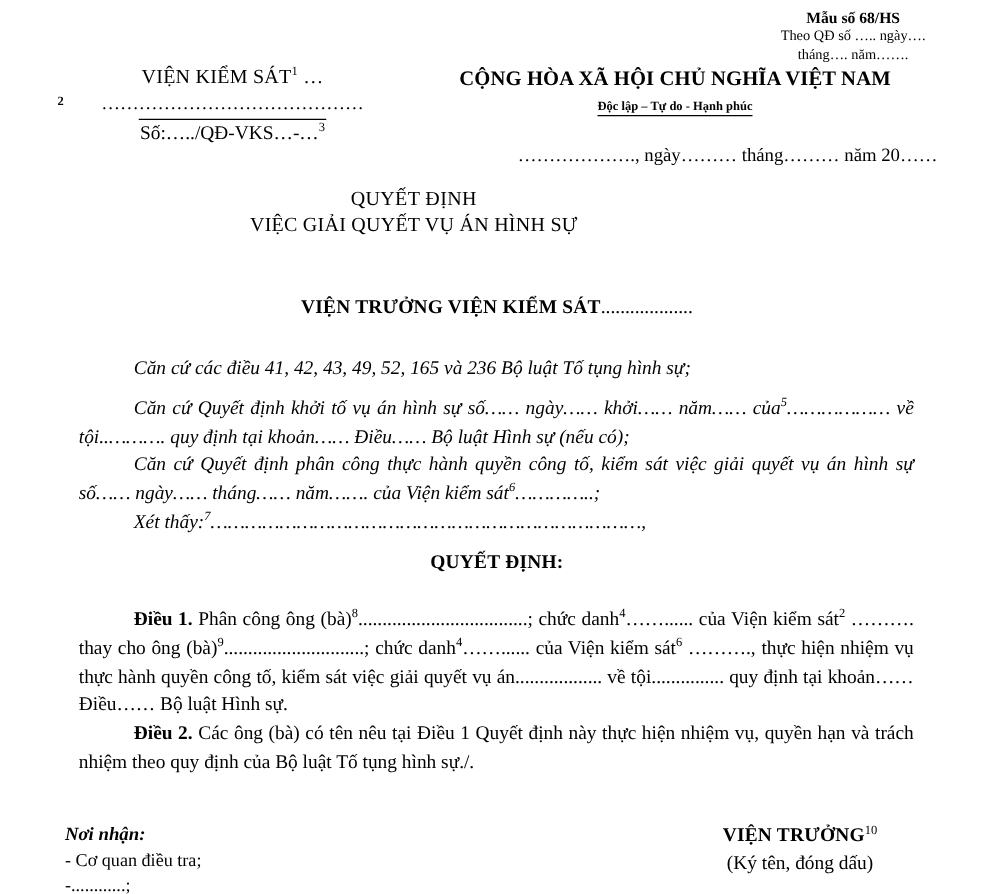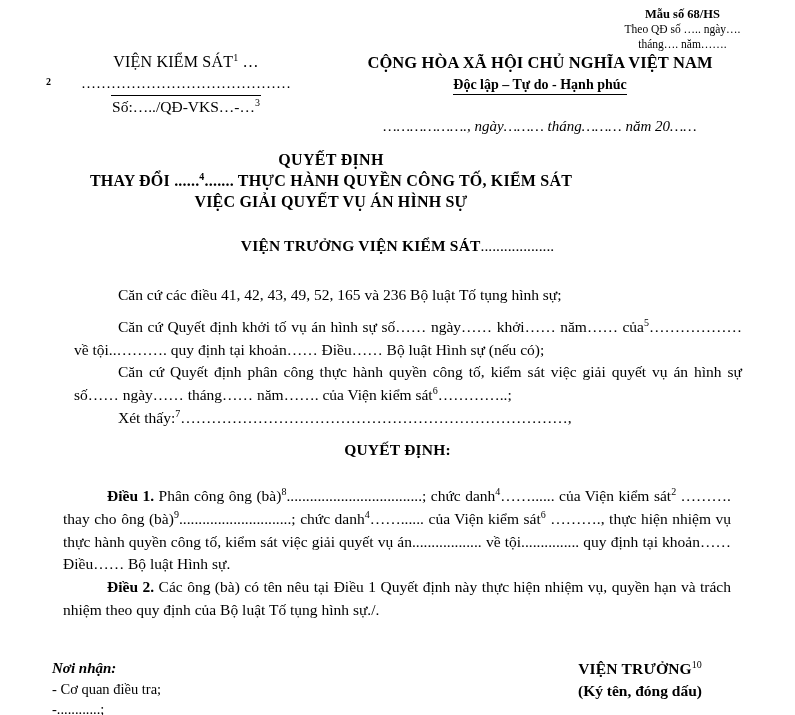--- a/index.html
+++ b/index.html
@@ -95,42 +95,42 @@
     line-height: 1.32;
   }
   .hdr-right .nation {
     font-weight: bold;
     font-size: 16.5px;
     letter-spacing: 0.1px;
     white-space: nowrap;
   }
   .hdr-right .motto {
     font-weight: bold;
-    font-size: 14px;
+    font-size: 10px;
     display: inline-block;
     border-bottom: 1.4px solid #000;
     padding-bottom: 0px;
     margin-top: 2px;
     white-space: nowrap;
   }
   .hdr-right .dateline {
-    font-style: italic;
     font-size: 15px;
     margin-top: 22px;
     white-space: nowrap;
+    text-align: right;
   }
 
   
   .title-block {
     position: absolute;
     top: 150px;
     left: 0;
     width: 662px;
     text-align: center;
-    font-weight: bold;
+    font-weight: normal;
     line-height: 1.30;
   }
   .title-block .t1 { font-size: 16px; letter-spacing: 0.3px; }
   .title-block .t2 { font-size: 16px; letter-spacing: 0.2px; white-space: nowrap; }
   .title-block .t3 { font-size: 16px; letter-spacing: 0.2px; }
 
   .vt-line {
     position: absolute;
     top: 236px;
     left: 0;
@@ -138,22 +138,23 @@
     text-align: center;
     font-size: 15.5px;
   }
   .vt-line b { font-weight: bold; letter-spacing: 0.2px; }
   .vt-line .dots { font-weight: normal; }
 
   
   .body-block {
     position: absolute;
     top: 284px;
-    left: 74px;
+    left: 63px;
     width: 668px;
+    font-style: italic;
   }
   p.just {
     margin: 0 0 0 0;
     text-align: justify;
     text-justify: inter-word;
     text-indent: 44px;
     font-size: 15.5px;
     line-height: 1.47;
   }
   p.gap { margin-top: 9px; }
@@ -207,21 +208,21 @@
     top: 0;
     width: 280px;
     text-align: center;
     font-size: 15.5px;
     line-height: 1.42;
   }
   .foot-right .vt {
     font-weight: bold;
     letter-spacing: 0.2px;
   }
-  .foot-right .kyten { font-weight: bold; }
+  .foot-right .kyten { font-weight: normal; }
 </style>
 </head>
 <body>
 
 <div class="page">
 
   <div class="form-code">
     <div class="code-line1">Mẫu số 68/HS</div>
     <div class="code-line2">Theo QĐ số ….. ngày….</div>
     <div class="code-line3">tháng…. năm…….</div>
@@ -239,21 +240,20 @@
     <div class="hdr-right">
       <div class="nation">CỘNG HÒA XÃ HỘI CHỦ NGHĨA VIỆT NAM</div>
       <div><span class="motto">Độc lập – Tự do - Hạnh phúc</span></div>
       <div class="dateline">………………., ngày……… tháng……… năm 20……</div>
     </div>
 
   </div>
 
   <div class="title-block">
     <div class="t1">QUYẾT ĐỊNH</div>
-    <div class="t2"><span>THAY ĐỔI ......</span><span class="sup">4</span><span>....... THỰC HÀNH QUYỀN CÔNG TỐ, KIỂM SÁT</span></div>
     <div class="t3">VIỆC GIẢI QUYẾT VỤ ÁN HÌNH SỰ</div>
   </div>
 
   <div class="vt-line"><b>VIỆN TRƯỞNG VIỆN KIỂM SÁT</b><span class="dots">...................</span></div>
 
   <div class="body-block">
 
     <p class="just"><span>Căn cứ các điều 41, 42, 43, 49, 52, 165 và 236 Bộ luật Tố tụng hình sự;</span></p>
 
     <p class="just gap"><span>Căn cứ Quyết định khởi tố vụ án hình sự số…… ngày…… khởi…… năm…… của</span><span class="sup">5</span><span>……………… về tội..………. quy định tại khoản…… Điều…… Bộ luật Hình sự (nếu có);</span></p>

